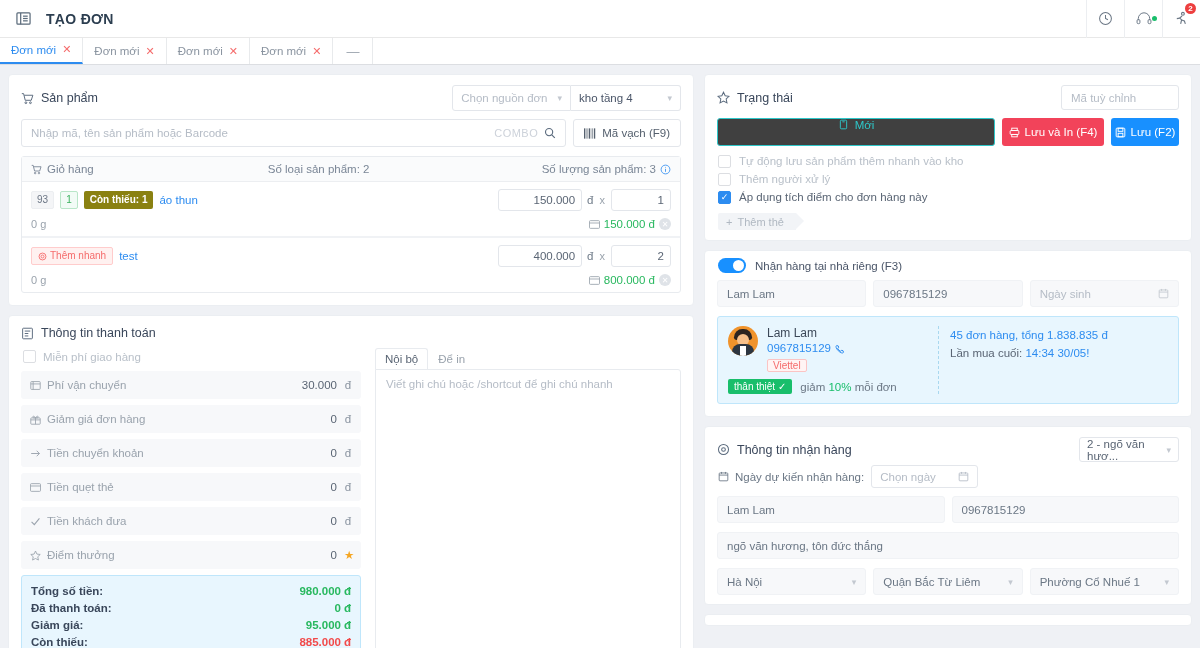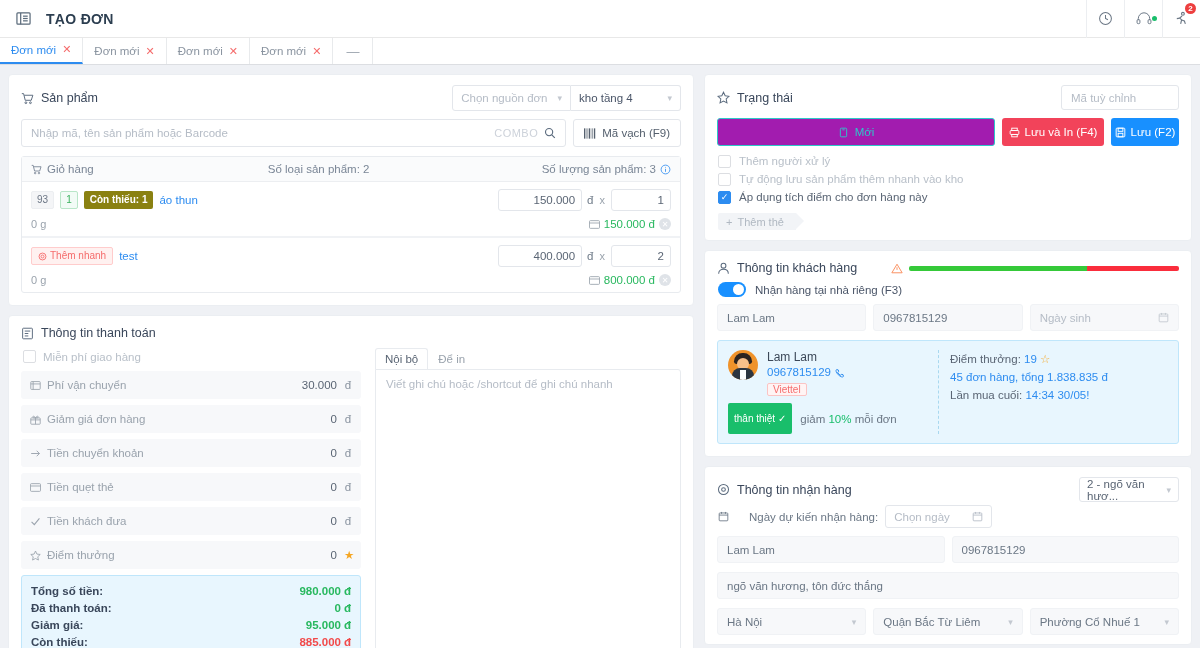--- a/index.html
+++ b/index.html
@@ -161,22 +161,22 @@
 
   
   .r-head { display: flex; align-items: center; padding: 10px 12px 0 12px; }
   .code-input {
     margin-left: auto; height: 25px; width: 118px; border: 1px solid #e3e6eb;
     border-radius: 3px; padding: 0 9px; display: flex; align-items: center;
     color: #b5bcc6; font-size: 11.5px; background: #fff;
   }
   .status-btns { display: flex; gap: 7px; padding: 8px 12px 7px 12px; }
   .btn-new {
-    flex: 1; height: 28px; border: 1px solid #2ec7c9; border-radius: 3px; background: #a21caf;
-    color: #2ec7c9; font-size: 11.5px; display: flex; align-items: center;
+    flex: 1; height: 28px; border: 1px solid #2ec7c9; border-radius: 3px; background: #404040;
+    color: #2ec7c9; font-size: 11.5px; display: flex; 
     justify-content: center; gap: 6px; cursor: pointer;
   }
   .btn-save-print {
     width: 102px; height: 28px; background: #f2435a; border-radius: 3px; color: #fff;
     font-size: 11.5px; display: flex; align-items: center; justify-content: center;
     gap: 5px; cursor: pointer; font-weight: 500;
   }
   .btn-save {
     width: 68px; height: 28px; background: #1890ff; border-radius: 3px; color: #fff;
     font-size: 11.5px; display: flex; align-items: center; justify-content: center;
@@ -238,31 +238,31 @@
   .cust-name { color: #3c4858; font-size: 12px; line-height: 15px; }
   .cust-phone { color: #2d8cf0; font-size: 11.5px; line-height: 15px; display: flex;
     align-items: center; gap: 4px; }
   .viettel {
     display: inline-block; margin-top: 3px; font-size: 10px; color: #f56c6c;
     border: 1px solid #fbc4c4; background: #fff4f4; border-radius: 2px; padding: 0px 5px;
   }
   .cust-bottom { display: flex; align-items: center; gap: 8px; margin-top: 7px; }
   .loyal {
     background: #19be6b; color: #fff; font-size: 10px; border-radius: 2px;
-    padding: 10px 6px; display: flex; align-items: center; gap: 4px;
+    padding: 2px 6px; display: flex; align-items: center; gap: 4px;
   }
   .discount-txt { color: #6b7785; font-size: 11.5px; }
   .discount-txt b { color: #19be6b; font-weight: normal; }
   .cust-r { flex: 1; border-left: 1px dashed #a9d8ef; padding-left: 11px; }
   .cust-r .ln { font-size: 11.5px; line-height: 18px; color: #5a6574; }
   .cust-r .blue { color: #2d8cf0; }
   .cust-r .star { color: #f5a623; }
 
   .date-row { display: flex; align-items: center; gap: 7px; padding: 3px 12px 8px 13px; }
-  .date-lbl { display: flex; align-items: center; gap: 20px; color: #6b7785; font-size: 11.5px; }
+  .date-lbl { display: flex; align-items: center; gap: 6px; color: #6b7785; font-size: 11.5px; }
   .date-pick {
     height: 23px; border: 1px solid #e3e6eb; border-radius: 3px; background: #fff;
     display: flex; align-items: center; padding: 0 8px; gap: 22px; color: #b5bcc6;
     font-size: 11.5px; cursor: pointer;
   }
   .addr-sel {
     margin-left: auto; height: 25px; width: 100px; border: 1px solid #e3e6eb;
     border-radius: 3px; background: #fff; display: flex; align-items: center;
     padding: 0 7px; font-size: 11.5px; color: #5a6574; cursor: pointer;
   }
@@ -659,62 +659,39 @@
               <rect x="4" y="8" width="6" height="4.5"></rect>
             </svg>
           </span>
           <span>Lưu (F2)</span>
         </div>
       </div>
 
       <div class="opt-list">
         <div class="opt-row">
           <span class="cbox"></span>
-          <span class="chk-label">Thêm người xử lý</span>
+          <span class="chk-label">Tự động lưu sản phẩm thêm nhanh vào kho</span>
         </div>
         <div class="opt-row">
           <span class="cbox"></span>
-          <span class="chk-label">Tự động lưu sản phẩm thêm nhanh vào kho</span>
+          <span class="chk-label">Thêm người xử lý</span>
         </div>
         <div class="opt-row">
           <span class="cbox checked"></span>
           <span class="chk-label dark">Áp dụng tích điểm cho đơn hàng này</span>
         </div>
       </div>
 
       <div class="tag-add">
         <span style="margin-right:5px">+</span>
         <span>Thêm thẻ</span>
       </div>
     </div>
 
     <div class="card">
-      <div class="r-head">
-        <div class="sect-title">
-          <span class="ico">
-            <svg width="13" height="13" viewBox="0 0 14 14" fill="none" stroke="currentColor" stroke-width="1.1">
-              <circle cx="7" cy="4" r="2.6"></circle>
-                <path d="M1.8 12.6c0-3 2.3-4.8 5.2-4.8s5.2 1.8 5.2 4.8"></path>
-            </svg>
-          </span>
-          <span>Thông tin khách hàng</span>
-        </div>
-        <div class="prog-wrap">
-          <span class="warn-tri">
-            <svg width="12" height="11" viewBox="0 0 14 12" fill="none" stroke="currentColor" stroke-width="1.1">
-              <polygon points="7,1 13,11 1,11"></polygon>
-                <line x1="7" y1="4.6" x2="7" y2="7.6"></line>
-            </svg>
-          </span>
-          <span class="prog-bar">
-            <span class="prog-g" id="prog-green" style="width: 66%;"></span>
-            <span class="prog-r"></span>
-          </span>
-        </div>
-      </div>
 
       <div class="toggle-row">
         <span class="toggle">
             <span class="knob"></span>
           </span>
         <span class="toggle-label">Nhận hàng tại nhà riêng (F3)</span>
       </div>
 
       <div class="inp-row">
         <div class="inp">Lam Lam</div>
@@ -758,25 +735,20 @@
             <span class="loyal">thân thiệt ✓</span>
             <span class="discount-txt">
               <span>giảm</span>
               <b>10%</b>
               <span>mỗi đơn</span>
             </span>
           </div>
         </div>
         <div class="cust-r">
           <div class="ln">
-            <span>Điểm thưởng:</span>
-            <span class="blue">19</span>
-            <span class="star">☆</span>
-          </div>
-          <div class="ln">
             <span class="blue">45 đơn hàng, tổng</span>
             <span class="blue">1.838.835 đ</span>
           </div>
           <div class="ln">
             <span>Lần mua cuối:</span>
             <span class="blue">14:34 30/05!</span>
           </div>
         </div>
       </div>
     </div>

